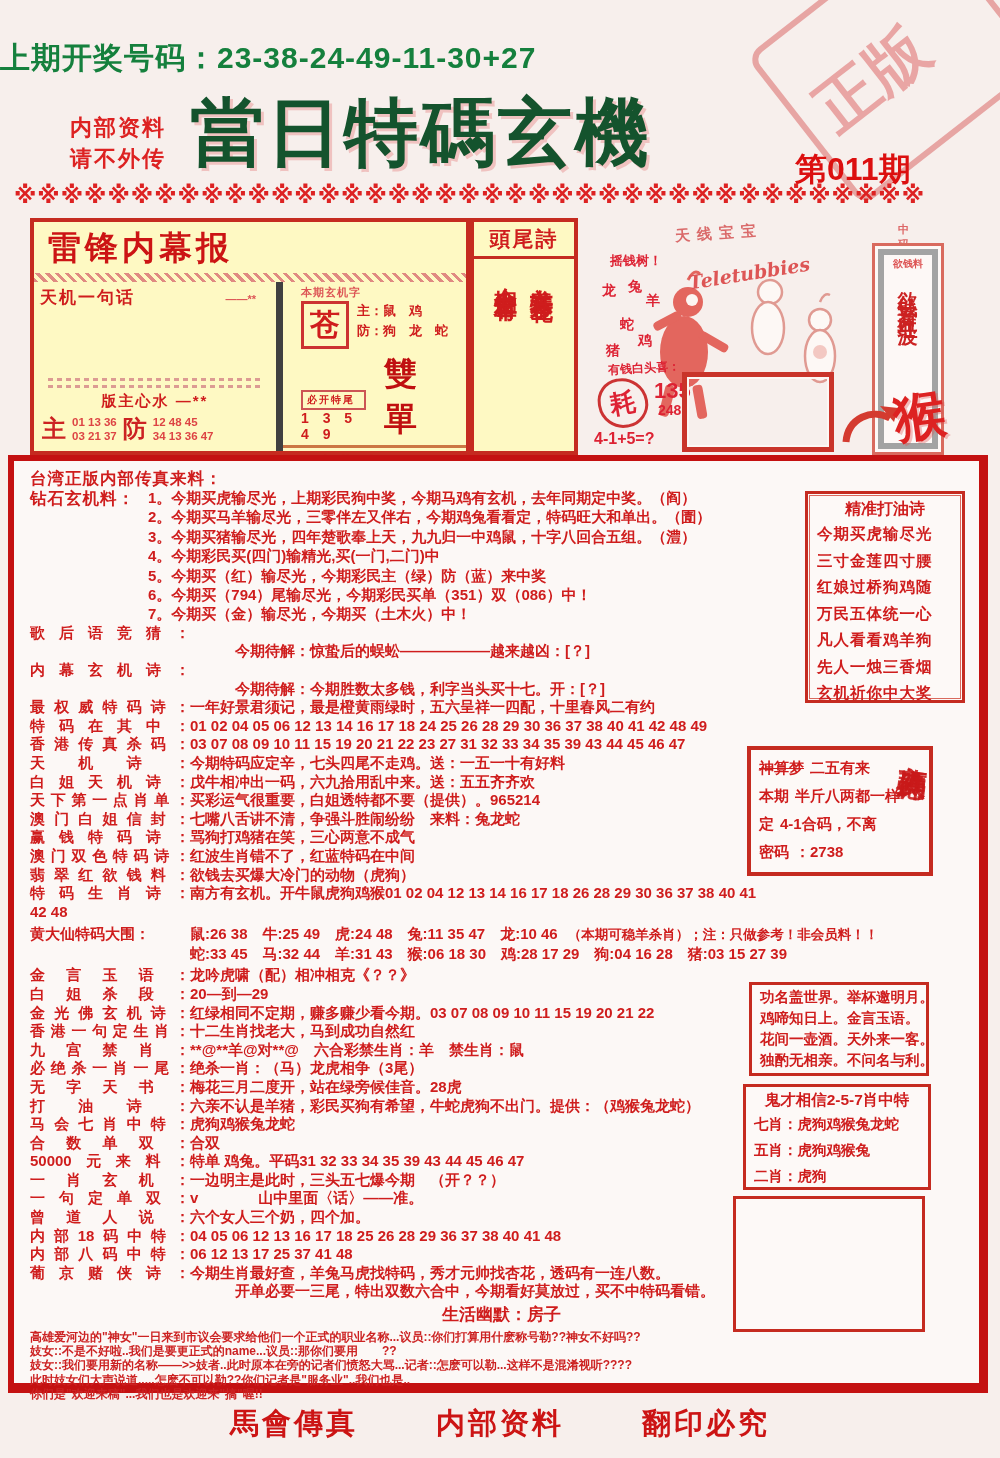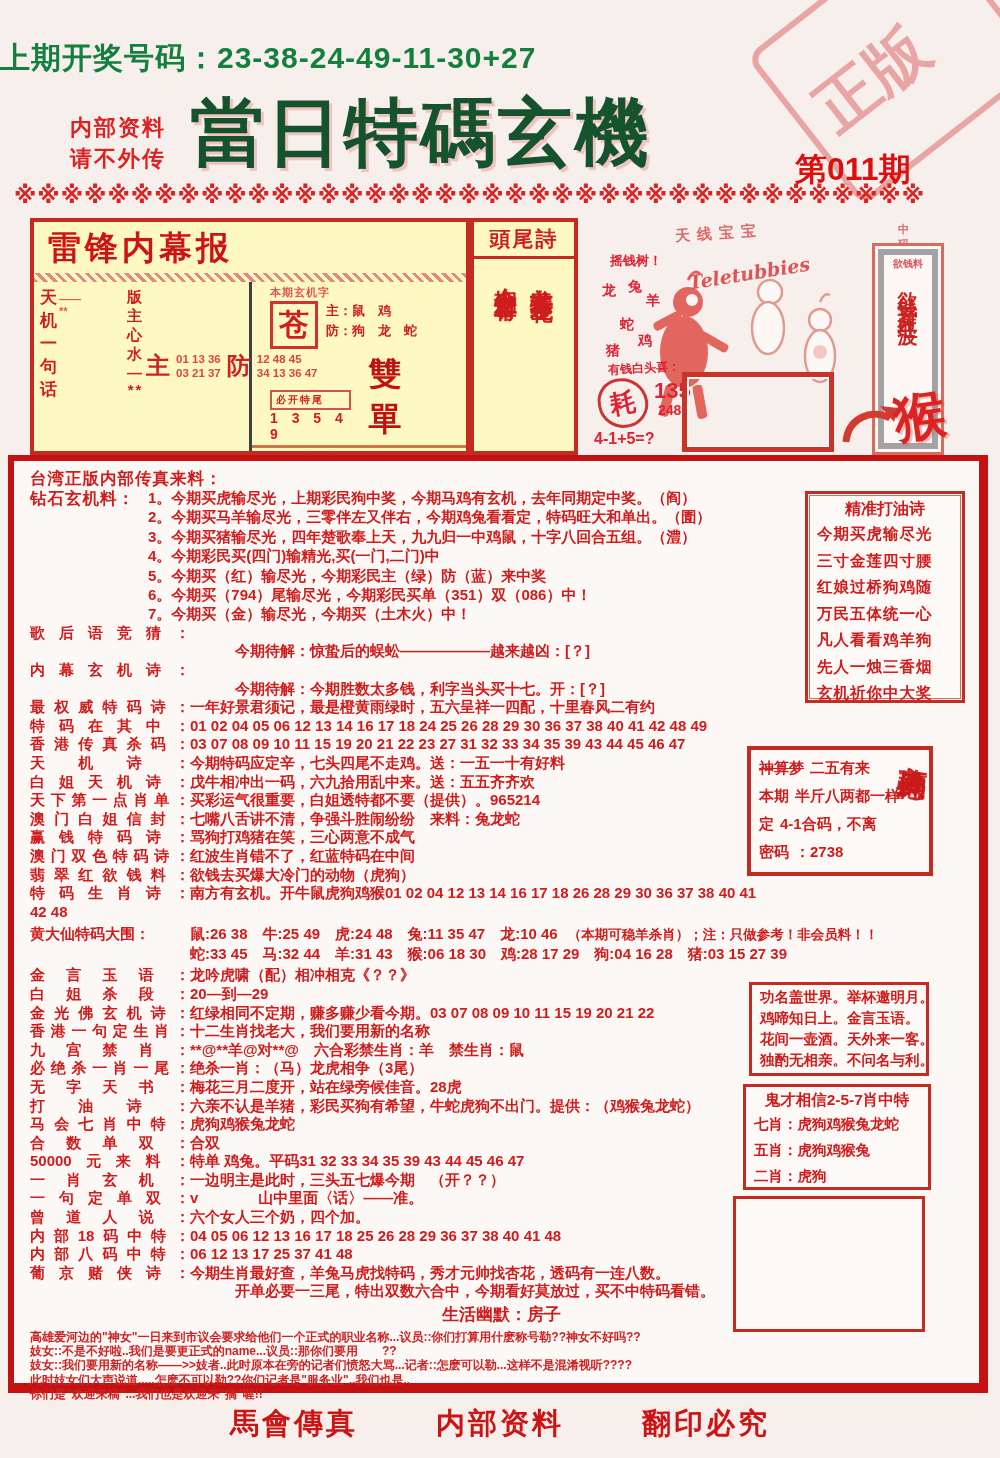--- a/index.html
+++ b/index.html
@@ -23,21 +23,21 @@
   .stamp span{font-size:62px;color:rgba(219,92,92,.5);font-family:"DejaVu Serif",serif;}
   .divider{left:14px;top:182px;width:972px;font-size:23px;letter-spacing:1px;color:#d22;
     white-space:nowrap;overflow:hidden;}
   
   .panel{box-sizing:border-box;background:#fef9c3;border:4px solid #c52b20;}
   .leifeng{left:30px;top:218px;width:440px;height:237px;display:flex;flex-direction:column;}
   .leifeng-title{font-size:33px;padding:4px 0 2px 14px;letter-spacing:4px;
     font-family:"DejaVu Serif",serif;color:#cc1414;}
   .hatch{height:9px;background:repeating-linear-gradient(45deg,#e08a82 0 3px,transparent 3px 7px);}
   .lf-cols{flex:1;display:flex;min-height:0;}
-  .lf-left{width:218px;border-right:3px solid #404040; box-sizing:border-box;display:flex;padding:4px 6px;}
+  .lf-left{width:252px;border-right:7px solid #404040; box-sizing:border-box;display:flex;flex-direction:column;padding:4px 6px;}
   .tianji-row{display:flex;align-items:baseline;}
   .tianji{font-size:17px;letter-spacing:2px;}
   .tianji-sign{font-size:11px;margin-left:auto;margin-right:14px;color:#d55;}
   .squiggle{height:3px;background:repeating-linear-gradient(90deg,#dc9b93 0 5px,transparent 5px 9px);margin:2px 8px;}
   .spacer{flex:1;}
   .banzhu{text-align:center;font-size:15px;letter-spacing:2px;margin:2px 0;}
   .num-row{display:flex;align-items:center;gap:6px;padding:0 2px 2px 2px;}
   .zodiac-big{font-size:24px;font-family:"DejaVu Serif",serif;color:#c22;}
   .num-col{font-size:11.5px;line-height:14px;color:#d44;white-space:nowrap;}
   .lf-right{flex:1;display:flex;flex-direction:column;box-sizing:border-box;}
@@ -294,21 +294,21 @@
     <div class="row narrow"><span class="lab">特码生肖诗：</span><span>南方有玄机。开牛鼠虎狗鸡猴01 02 04 12 13 14 16 17 18 26 28 29 30 36 37 38 40 41 42 48</span></div>
 
     <div class="daxian">
       <div><span class="lab">黄大仙特码大围：</span><span>鼠:26 38　牛:25 49　虎:24 48　兔:11 35 47　龙:10 46</span><span class="daxian-note">（本期可稳羊杀肖）；注：只做参考！非会员料！！</span></div>
       <div class="daxian-l2">蛇:33 45　马:32 44　羊:31 43　猴:06 18 30　鸡:28 17 29　狗:04 16 28　猪:03 15 27 39</div>
     </div>
 
     <div class="row narrow"><span class="lab">金言玉语：</span><span>龙吟虎啸（配）相冲相克《？？》</span></div>
     <div class="row narrow"><span class="lab">白姐杀段：</span><span>20—到—29</span></div>
     <div class="row narrow"><span class="lab">金光佛玄机诗：</span><span>红绿相同不定期，赚多赚少看今期。03 07 08 09 10 11 15 19 20 21 22</span></div>
-    <div class="row narrow"><span class="lab">香港一句定生肖：</span><span>十二生肖找老大，我们要用新的名称</span></div>
+    <div class="row narrow"><span class="lab">香港一句定生肖：</span><span>十二生肖找老大，马到成功自然红</span></div>
     <div class="row narrow"><span class="lab">九宫禁肖：</span><span>**@**羊@对**@　六合彩禁生肖：羊　禁生肖：鼠</span></div>
     <div class="row narrow"><span class="lab">必绝杀一肖一尾：</span><span>绝杀一肖：（马）龙虎相争（3尾）</span></div>
     <div class="row narrow"><span class="lab">无字天书：</span><span>梅花三月二度开，站在绿旁候佳音。28虎</span></div>
     <div class="row narrow"><span class="lab">打油诗：</span><span>六亲不认是羊猪，彩民买狗有希望，牛蛇虎狗不出门。提供：（鸡猴兔龙蛇）</span></div>
     <div class="row narrow"><span class="lab">马会七肖中特：</span><span>虎狗鸡猴兔龙蛇</span></div>
     <div class="row narrow"><span class="lab">合数单双：</span><span>合双</span></div>
     <div class="row narrow"><span class="lab">50000元来料：</span><span>特单 鸡兔。平码31 32 33 34 35 39 43 44 45 46 47</span></div>
     <div class="row narrow"><span class="lab">一肖玄机：</span><span>一边明主是此时，三头五七爆今期　（开？？）</span></div>
     <div class="row narrow"><span class="lab">一句定单双：</span><span>v　　　　山中里面〈话〉——准。</span></div>
     <div class="row narrow"><span class="lab">曾道人说：</span><span>六个女人三个奶，四个加。</span></div>

